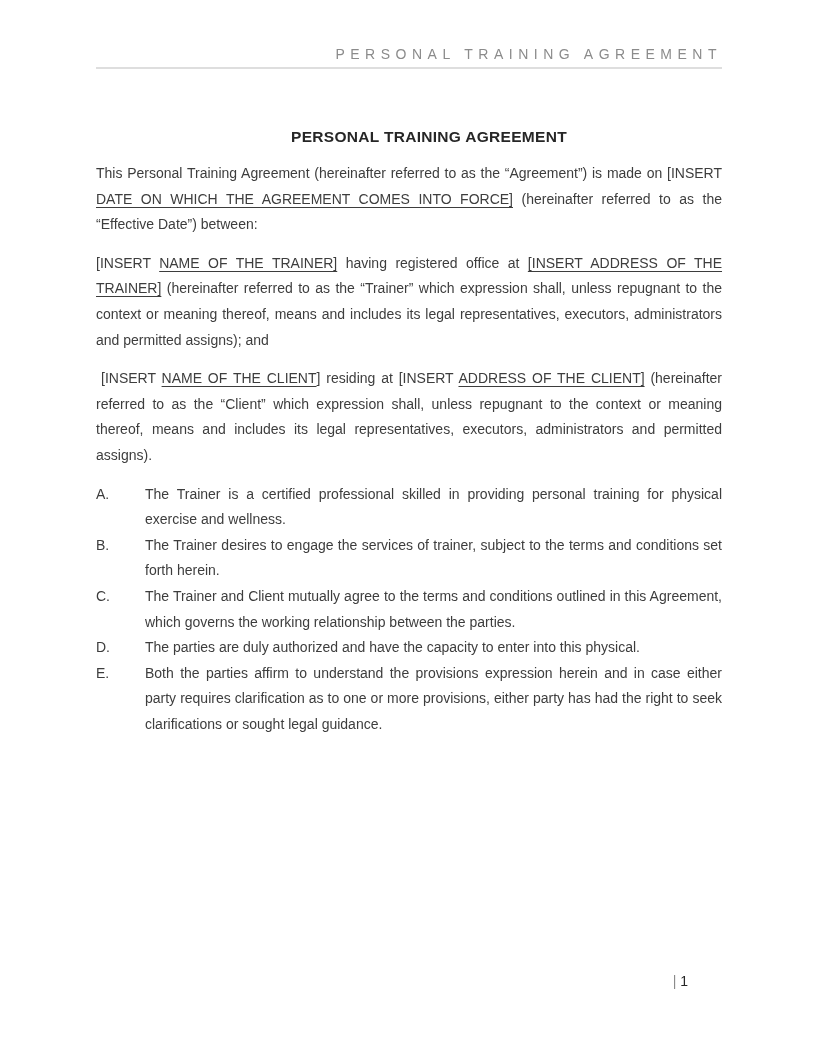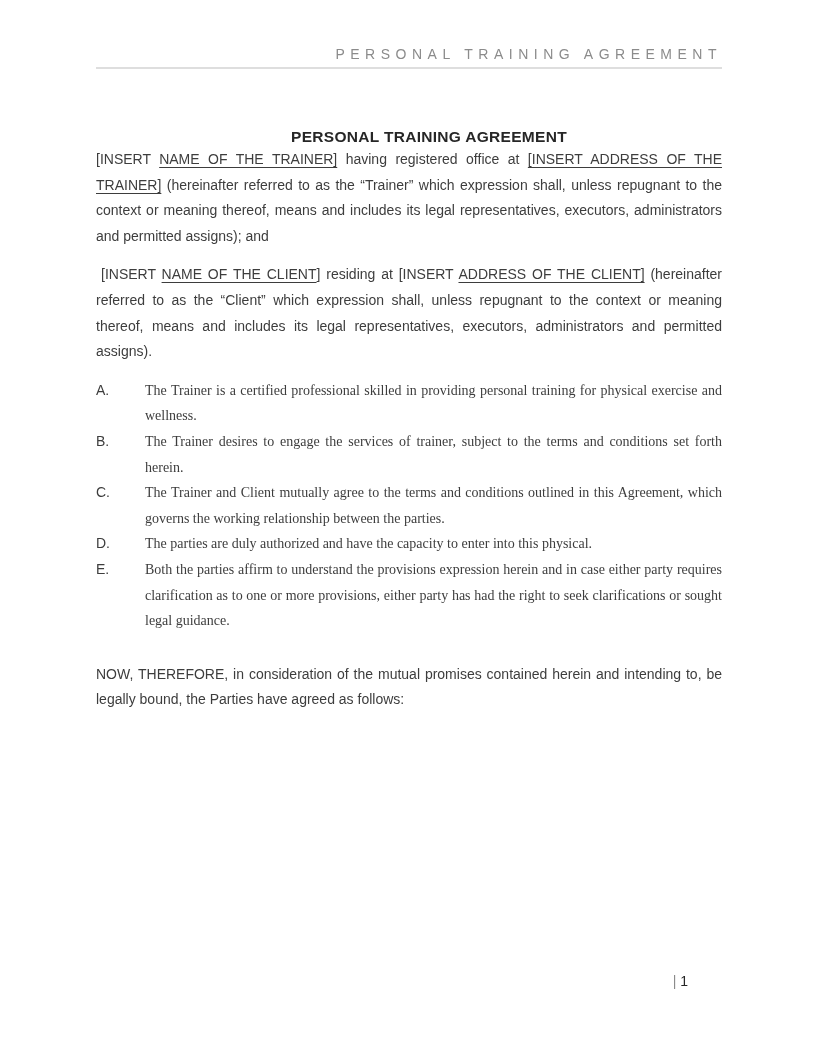--- a/index.html
+++ b/index.html
@@ -68,21 +68,20 @@
   .recital {
     display: flex;
     align-items: flex-start;
   }
   .recital-marker {
     flex: 0 0 49px;
   }
   .recital-text {
     flex: 1 1 auto;
     text-align: justify;
-    font-family: Liberation Serif, serif;
   }
   .closing-para {
     margin-top: 28px;
     text-align: justify;
   }
   .page-footer {
     position: absolute;
     top: 973px;
     right: 128px;
     font-size: 14px;
@@ -97,20 +96,21 @@
 <div class="page">
 
   <div class="running-header">PERSONAL TRAINING AGREEMENT</div>
 
   <div class="header-rule"></div>
 
   <div class="content">
 
     <div class="doc-title">PERSONAL TRAINING AGREEMENT</div>
 
+    <div class="para"><span>This Personal Training Agreement (hereinafter referred to as the “Agreement”) is made on [INSERT </span><span class="u">DATE ON WHICH THE AGREEMENT COMES INTO FORCE]</span><span> (hereinafter referred to as the “Effective Date”) between:</span></div>
 
     <div class="para mt0"><span>[INSERT </span><span class="u">NAME OF THE TRAINER]</span><span> having registered office at </span><span class="u">[INSERT ADDRESS OF THE TRAINER]</span><span> (hereinafter referred to as the “Trainer” which expression shall, unless repugnant to the context or meaning thereof, means and includes its legal representatives, executors, administrators and permitted assigns); and</span></div>
 
     <div class="para mt0 p-indent"><span>[INSERT </span><span class="u">NAME OF THE CLIENT</span><span>] residing at [INSERT </span><span class="u">ADDRESS OF THE CLIENT]</span><span> (hereinafter referred to as the “Client” which expression shall, unless repugnant to the context or meaning thereof, means and includes its legal representatives, executors, administrators and permitted assigns).</span></div>
 
 
 
     <div class="recital-list">
 
       <div class="recital">
@@ -133,21 +133,20 @@
         <div class="recital-text">The parties are duly authorized and have the capacity to enter into this physical.</div>
       </div>
 
       <div class="recital">
         <div class="recital-marker">E.</div>
         <div class="recital-text">Both the parties affirm to understand the provisions expression herein and in case either party requires clarification as to one or more provisions, either party has had the right to seek clarifications or sought legal guidance.</div>
       </div>
 
     </div>
 
-    <div class="closing-para">NOW, THEREFORE, in consideration of the mutual promises contained herein and intending to, be legally bound, the Parties have agreed as follows:</div>
 
   </div>
 
   <div class="page-footer">
     <span class="footer-sep">|</span>
     <span>1</span>
   </div>
 
 </div>
 

